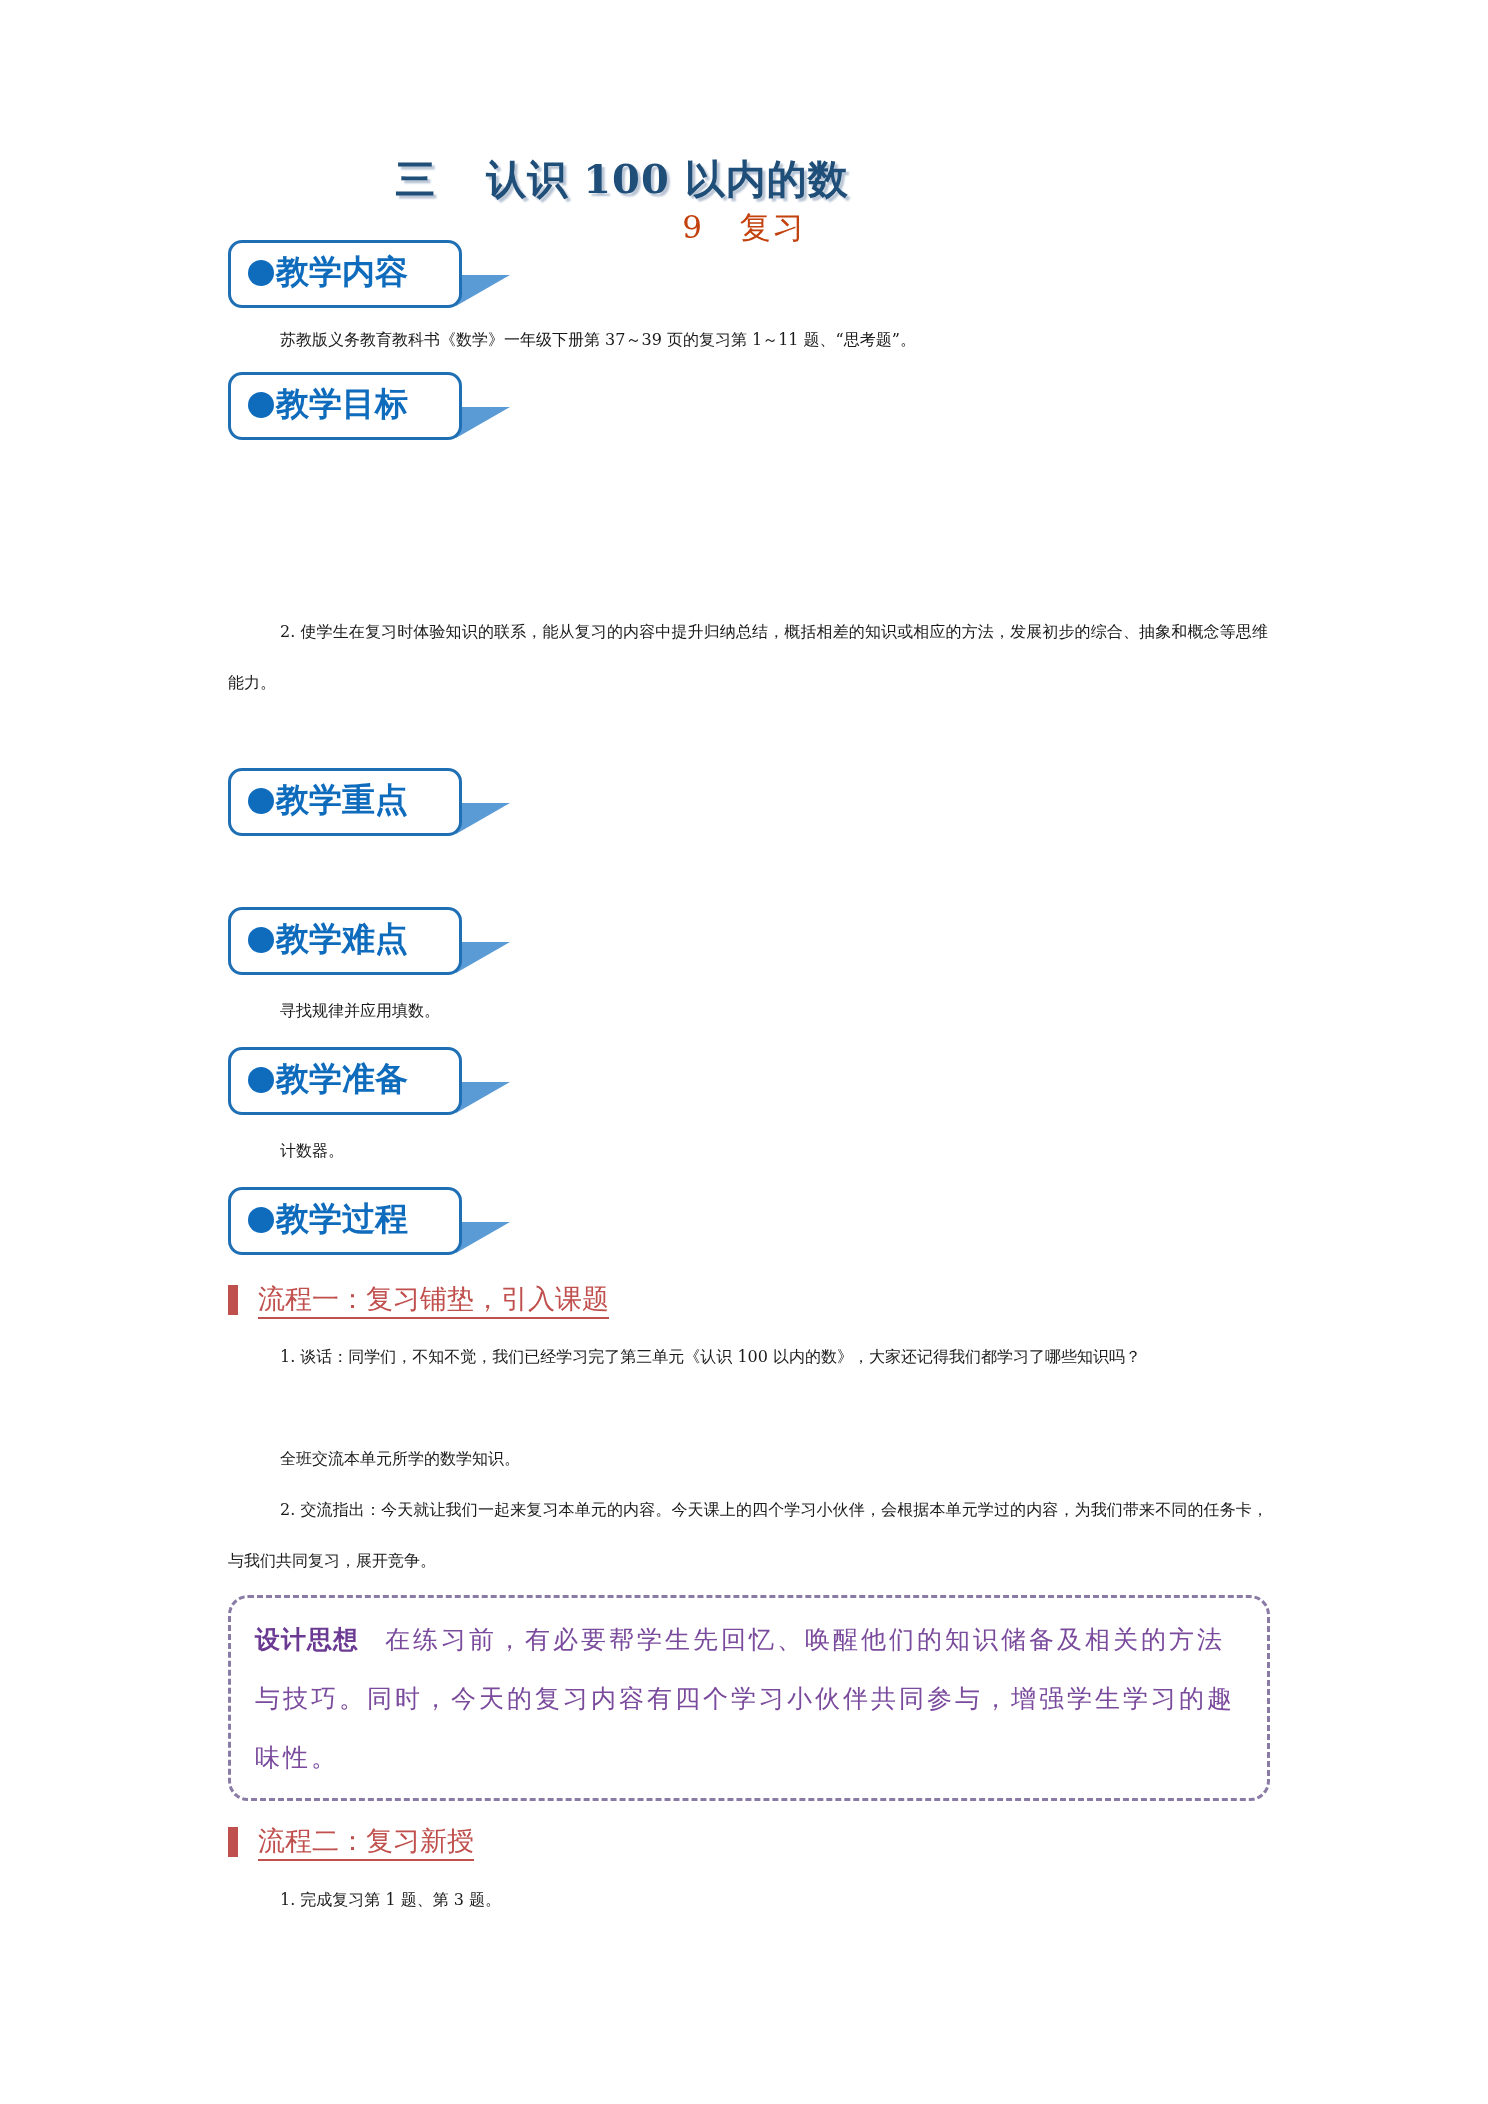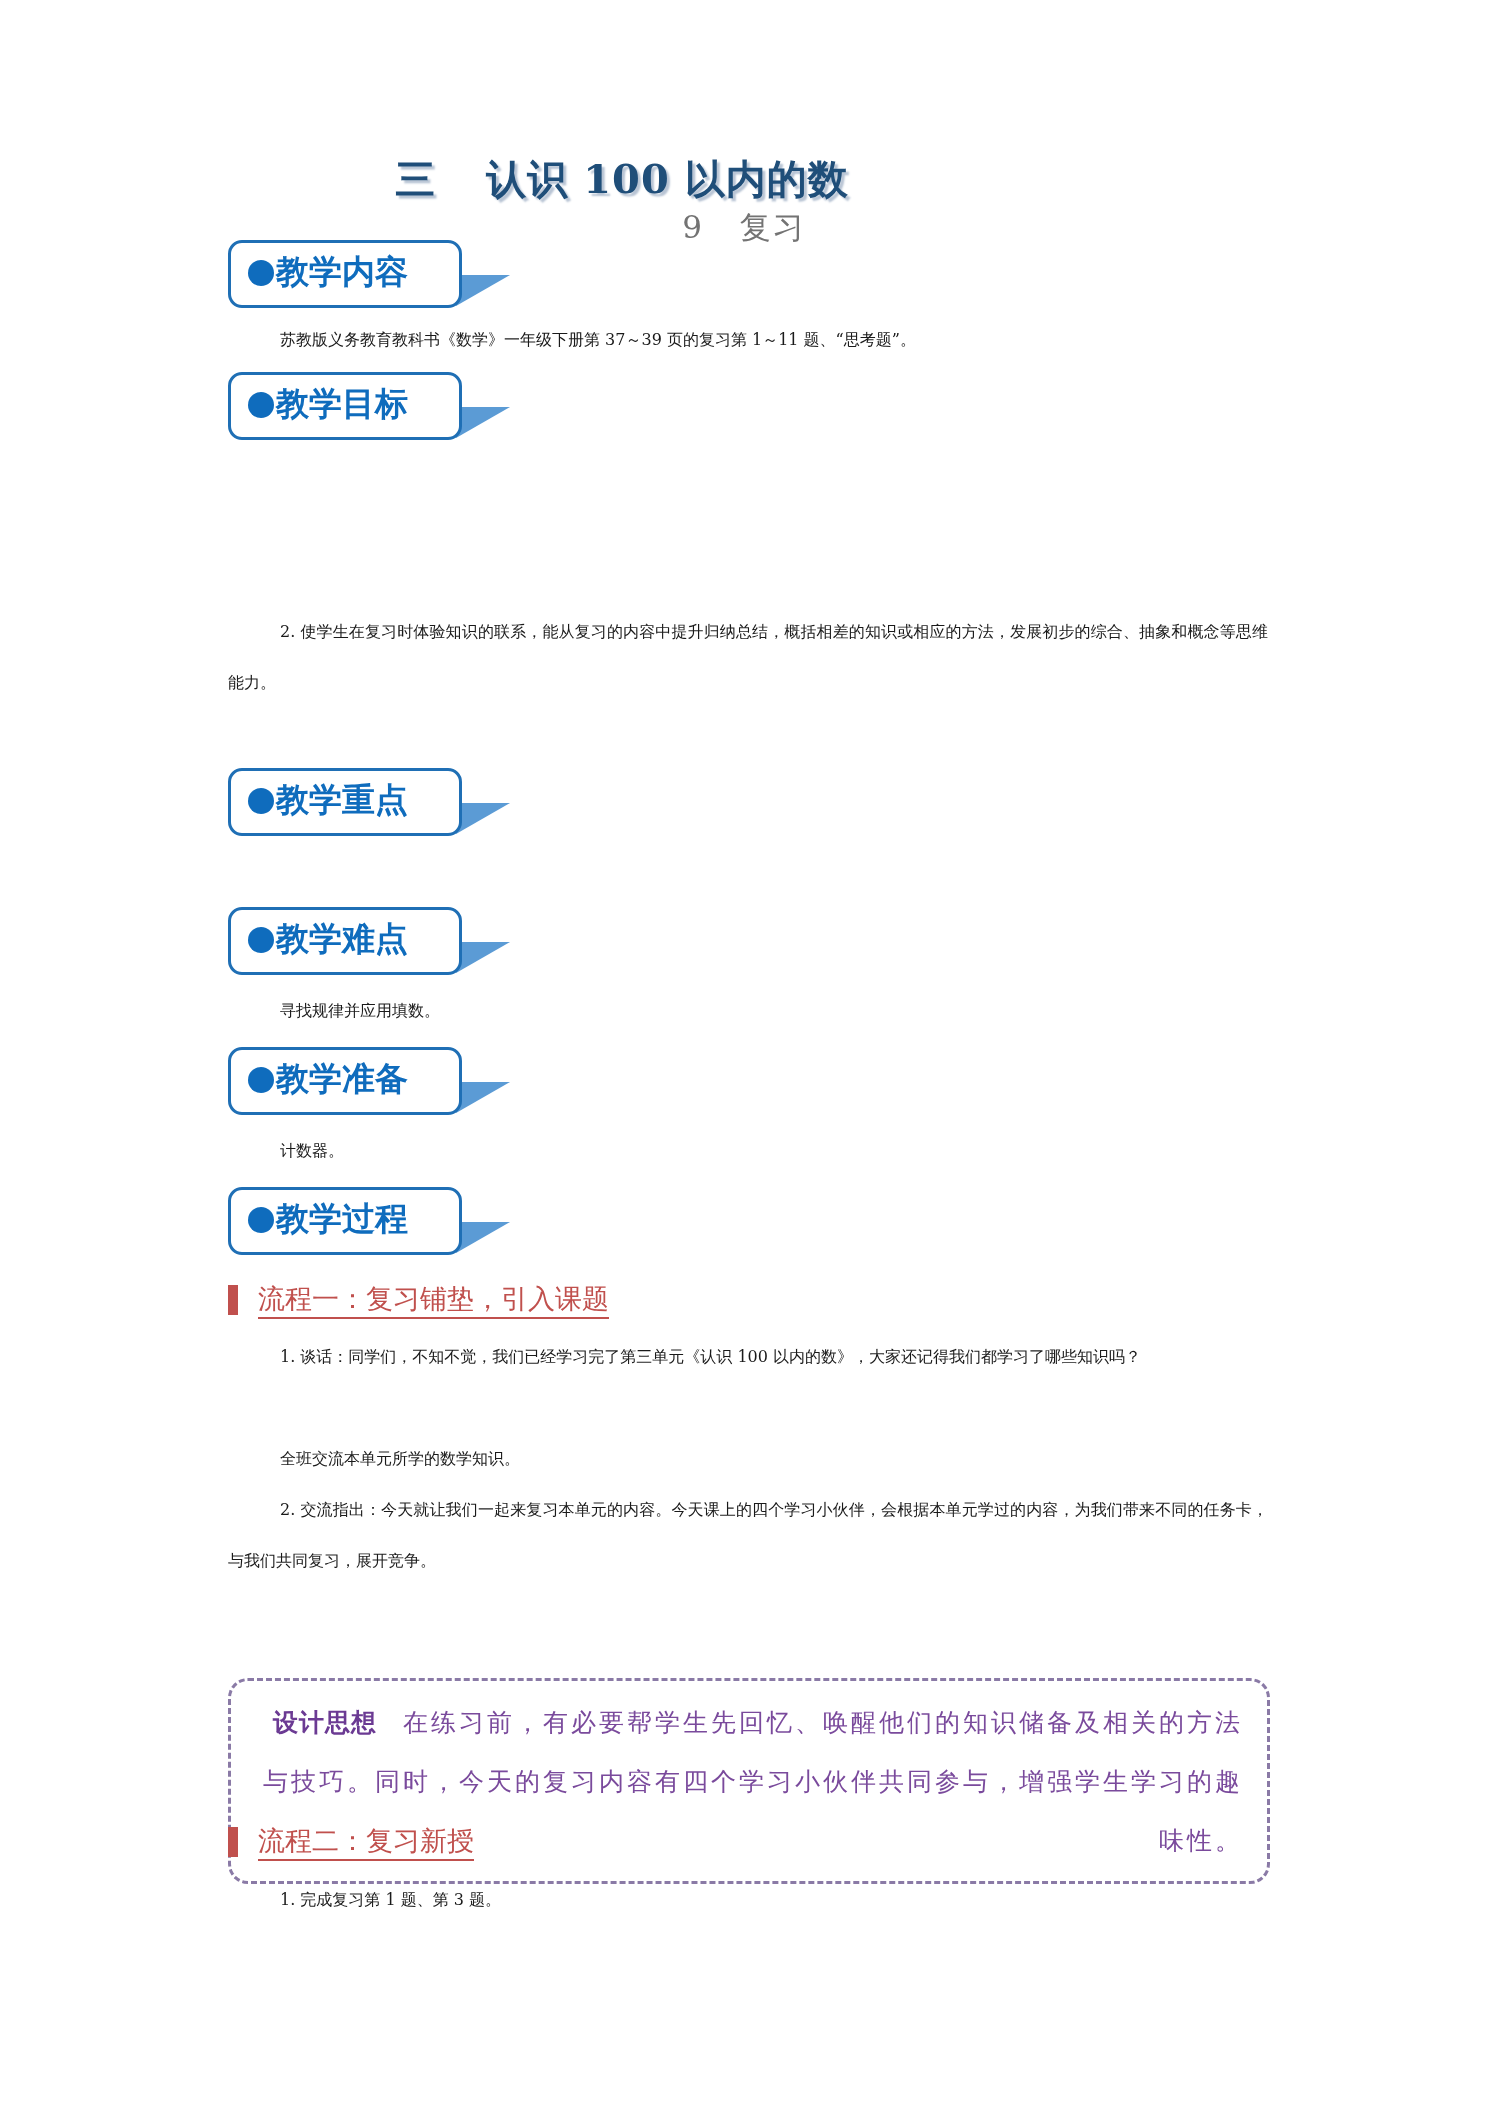--- a/index.html
+++ b/index.html
@@ -19,21 +19,21 @@
       font-size: 40px; font-weight: bold;
       color: #1f4e79;
       text-shadow: 3px 3px 2px #b8c4d4;
       letter-spacing: 1px;
     }
     .title .gap { display: inline-block; width: 50px; }
     .subtitle {
       position: absolute; left: 0; top: 207px; width: 1488px;
       text-align: center;
       font-size: 31px;
-      color: #737373;
+      color: #c2410c;
       letter-spacing: 2px;
     }
     .subtitle .gap { display: inline-block; width: 36px; }
 
     
     .sec-head {
       position: absolute; left: 228px;
       width: 285px; height: 70px;
     }
     .sec-head svg.tail { position: absolute; left: 0; top: 0; }
@@ -76,26 +76,25 @@
     }
     .proc-head .bar {
       width: 10px; height: 30px; background: #c0504d; margin-right: 20px;
     }
     .proc-head .txt {
       border-bottom: 2px solid #c0504d;
       padding-bottom: 1px; line-height: 34px;
     }
 
     .design-box {
-      position: absolute; left: 228px; top: 1678px;
+      position: absolute; left: 228px; top: 1595px;
       width: 1042px; height: 206px;
       border: 3px dashed #8a7aa6;
       border-radius: 20px;
       padding: 12px 24px 0 24px;
-      text-align: right;
     }
     .design-box .text {
       font-family: "DejaVu Sans", "Liberation Sans", sans-serif;
       font-size: 25px; line-height: 59px;
       color: #7a4a9c;
       letter-spacing: 3px;
     }
     .design-box .tag {
       font-weight: bold; color: #6b3a93; letter-spacing: 1px;
       margin-right: 26px;

